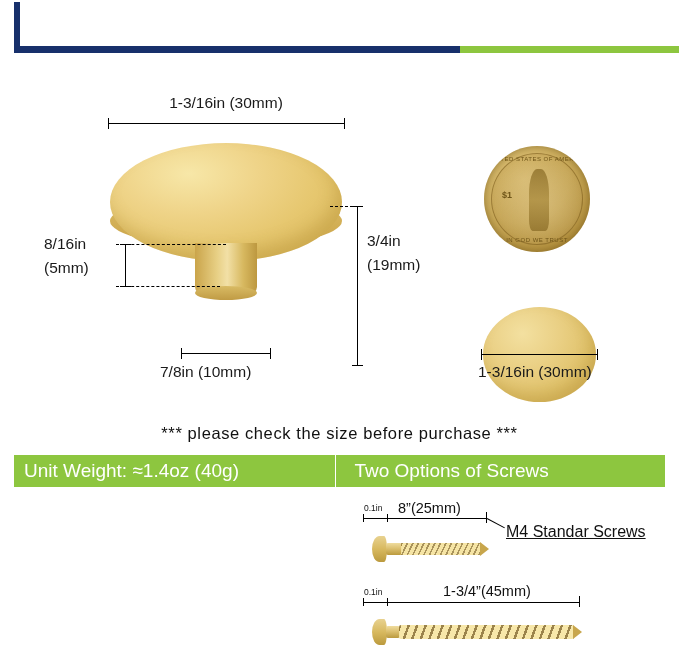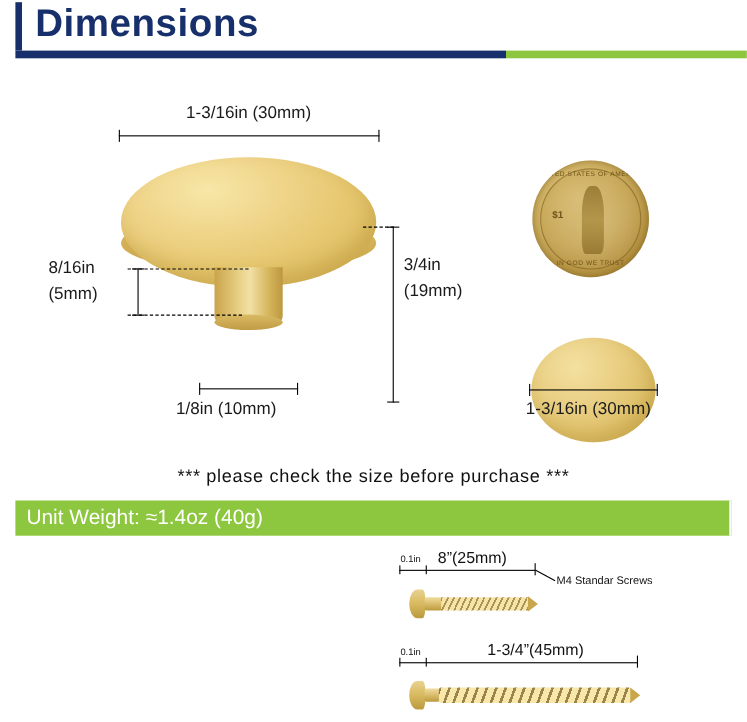--- a/index.html
+++ b/index.html
@@ -247,23 +247,24 @@
     position: absolute;
     font-size: 14.5px;
     color: #111;
     white-space: nowrap;
   }
   .screw-label.small {
     font-size: 8.5px;
   }
   .screw-note {
     position: absolute;
-    font-size: 10px;
+    font-size: 16px;
     color: #111;
     white-space: nowrap;
+    text-decoration: underline;
   }
 
   .screw-head {
     position: absolute;
     width: 15px; height: 26px;
     border-radius: 50% 20% 20% 50% / 50% 50% 50% 50%;
     background: linear-gradient(180deg, #e8d290 0%, #d8b95f 50%, #bb9a3e 100%);
   }
   .screw-shaft {
     position: absolute;
@@ -298,21 +299,20 @@
   .leader {
     position: absolute;
     border-top: 1.2px solid #000;
   }
 </style>
 </head>
 <body>
 
 <div class="header">
   <div class="header-tick"></div>
-  <div class="header-title">Dimensions</div>
   <div class="header-bar-left"></div>
   <div class="header-bar-right"></div>
 </div>
 
 <div class="stage">
 
   <div class="dim-text" style="left:110px; top:36px; width:232px; text-align:center;">1-3/16in (30mm)</div>
   <div class="hline" style="left:108px; top:65px; width:237px;"></div>
   <div class="cap-v" style="left:108px; top:60px;"></div>
   <div class="cap-v" style="left:344px; top:60px;"></div>
@@ -336,21 +336,21 @@
   <div class="dash-h" style="left:116px; top:228px; width:104px;"></div>
   <div class="vline" style="left:125px; top:186px; height:42px;"></div>
   <div class="cap-h" style="left:120px; top:186px;"></div>
   <div class="cap-h" style="left:120px; top:228px;"></div>
   <div class="dim-text" style="left:44px; top:177px;">8/16in</div>
   <div class="dim-text" style="left:44px; top:201px;">(5mm)</div>
 
   <div class="hline" style="left:181px; top:295px; width:90px;"></div>
   <div class="cap-v" style="left:181px; top:290px;"></div>
   <div class="cap-v" style="left:270px; top:290px;"></div>
-  <div class="dim-text" style="left:160px; top:305px;">1/8in (10mm)</div>
+  <div class="dim-text" style="left:160px; top:305px;">7/8in (10mm)</div>
 
 
   <div class="coin-behind"></div>
   <div class="coin">
     <div class="coin-inner"></div>
     <div class="coin-text-top">UNITED STATES OF AMERICA</div>
     <div class="coin-figure"></div>
     <div class="coin-denom">$1</div>
     <div class="coin-text-bottom">IN GOD WE TRUST</div>
   </div>
@@ -362,20 +362,21 @@
   <div class="cap-v" style="left:481px; top:291px;"></div>
   <div class="cap-v" style="left:597px; top:291px;"></div>
   <div class="dim-text" style="left:478px; top:305px;">1-3/16in (30mm)</div>
 </div>
 
 <div class="notice">*** please check the size before purchase ***</div>
 
 <div class="banner">
   <div class="banner-left">Unit Weight: ≈1.4oz (40g)</div>
   <div class="banner-divider"></div>
+  <div class="banner-right">Two Options of Screws</div>
 </div>
 
 <div class="screws">
 
   <div class="screw-label small" style="left:364px; top:16px;">0.1in</div>
   <div class="hline" style="left:363px; top:31px; width:25px;"></div>
   <div class="cap-v" style="left:363px; top:27px; height:8px;"></div>
   <div class="cap-v" style="left:387px; top:27px; height:8px;"></div>
 
   <div class="screw-label" style="left:398px; top:13px;">8”(25mm)</div>

